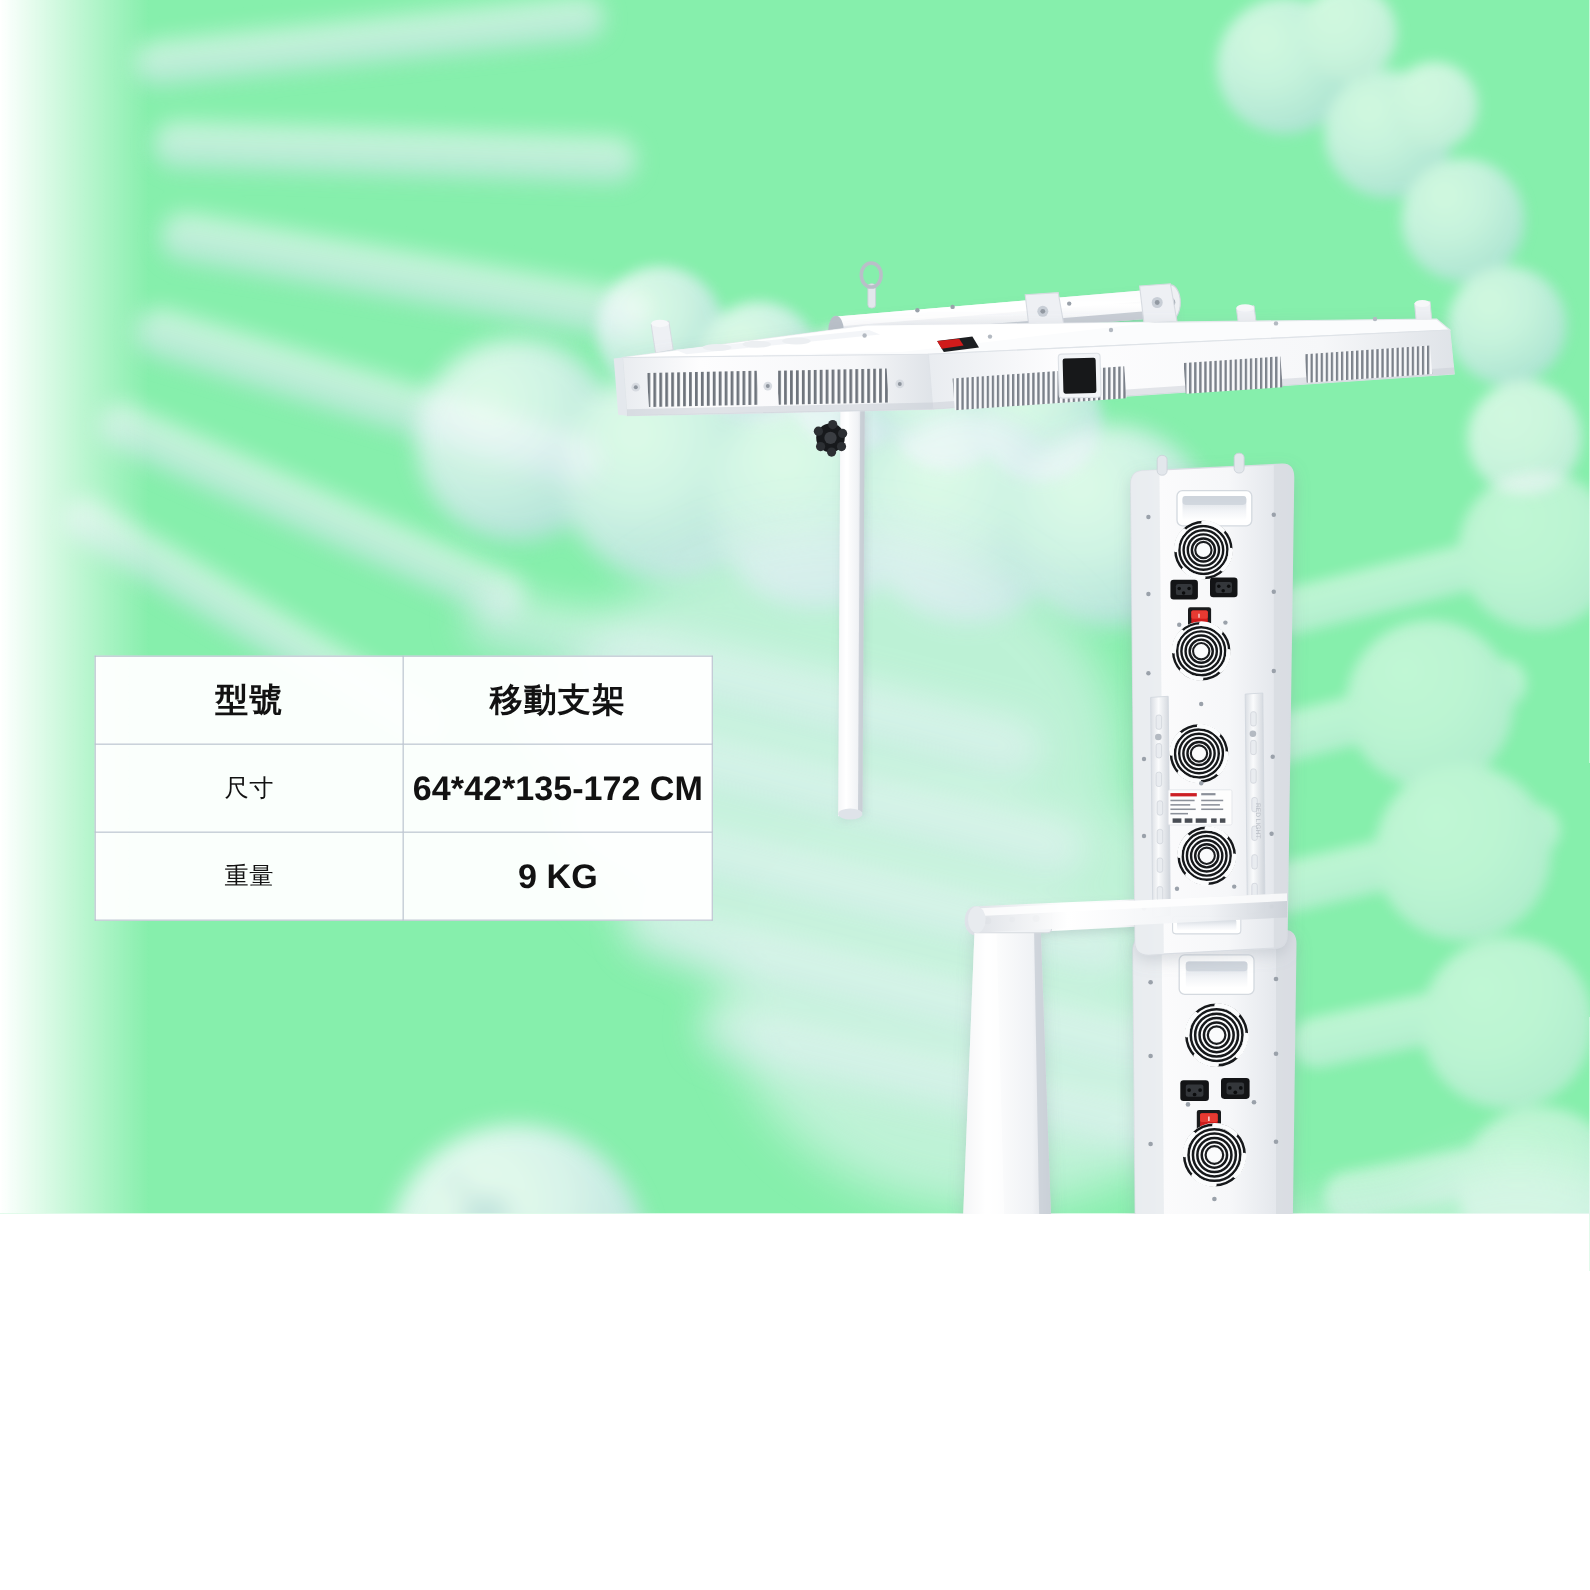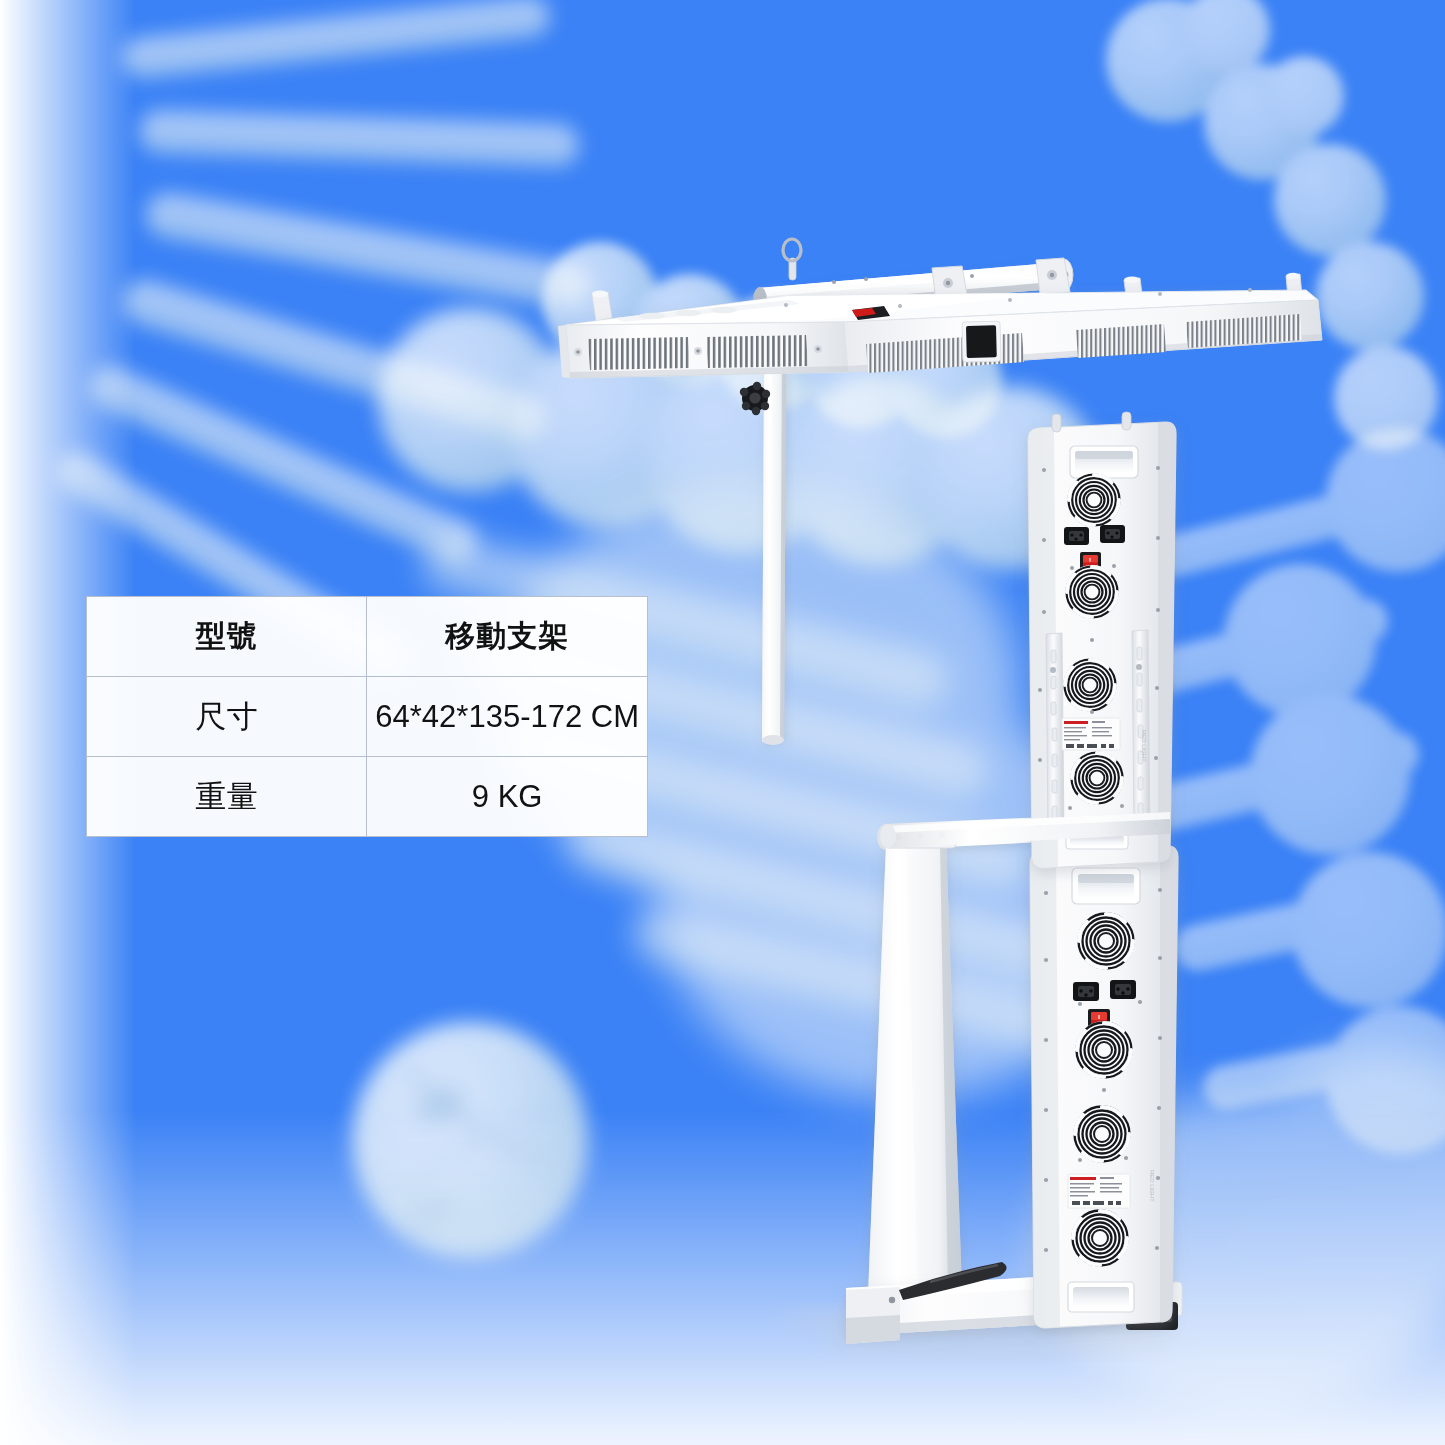--- a/index.html
+++ b/index.html
@@ -1,33 +1,33 @@
 <!DOCTYPE html>
 <html><head>
 <meta charset="utf-8">
 <style>
   html,body{margin:0;padding:0;background:#fff;}
   body{width:1445px;height:1445px;overflow:hidden;
        font-family:"Liberation Sans","DejaVu Sans",sans-serif;}
-  .stage{position:relative;width:1445px;height:1445px;background:#3b82f6;overflow:hidden;}
+  .stage{position:relative;width:1445px;height:1103px;background:#86efac;overflow:hidden;}
 
   
   .bg{position:absolute;inset:0;overflow:hidden;}
   .bg svg{position:absolute;inset:0;width:1445px;height:1445px;}
 
   
   .spec-table{position:absolute;left:86px;top:596px;width:562px;
      border-collapse:collapse;background:rgba(255,255,255,.78);}
   .spec-table td{border:1px solid #b7bfcc;height:77px;text-align:center;
      vertical-align:middle;color:#121212;background:rgba(255,255,255,.80);}
   .spec-table td.lab{width:282px;}
   .spec-table td.val{width:280px;}
   .spec-table tr.head td{font-weight:bold;font-size:30px;letter-spacing:1px;}
-  .spec-table tr.row td{font-weight:400;font-size:31px;letter-spacing:.5px;}
-  .spec-table tr.row td.val{font-size:31px;letter-spacing:0px;}
+  .spec-table tr.row td{font-weight:400;font-size:22px;letter-spacing:.5px;}
+  .spec-table tr.row td.val{font-size:31px;letter-spacing:0px;font-weight:bold;}
 
   
   .prod{position:absolute;left:0;top:0;width:1445px;height:1445px;}
   .prod svg{position:absolute;left:0;top:0;width:1445px;height:1445px;}
 </style>
 </head>
 <body>
 
 <div class="stage">
 

